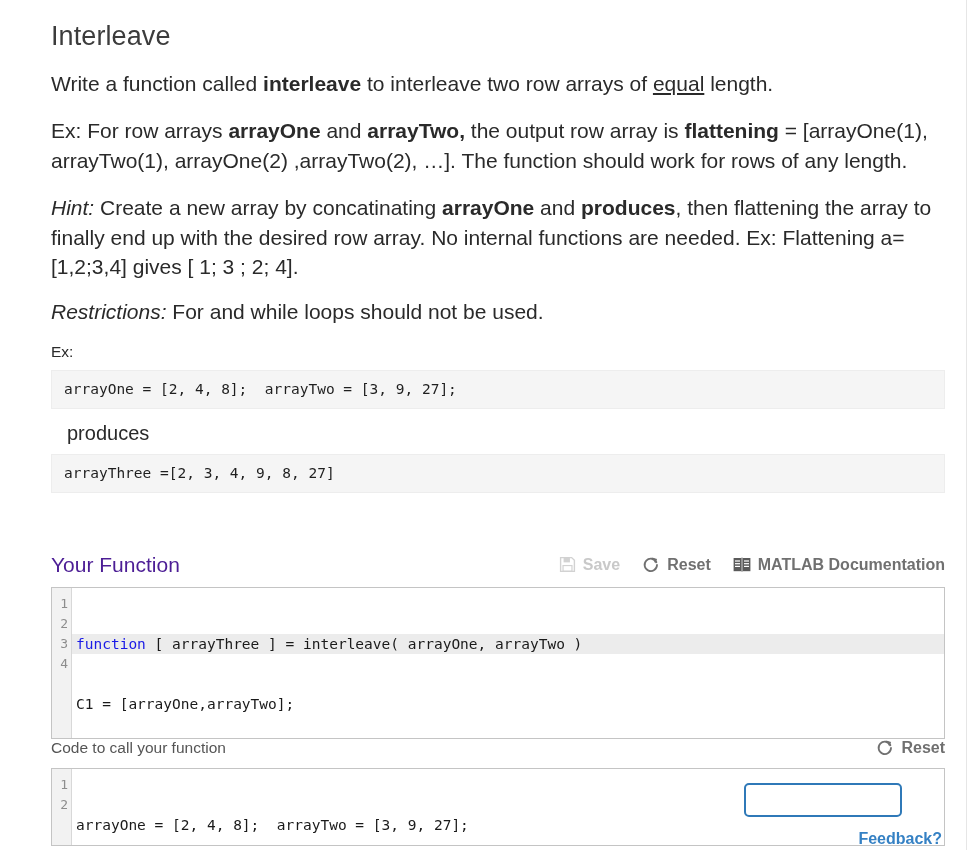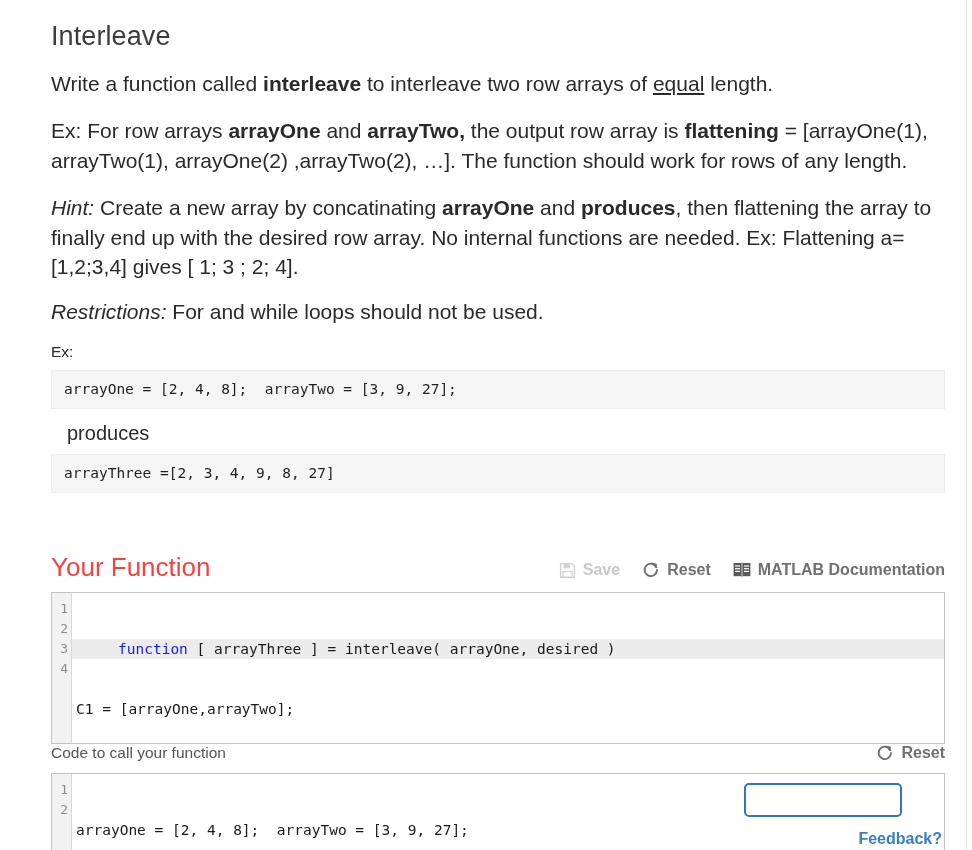--- a/index.html
+++ b/index.html
@@ -87,23 +87,23 @@
   }
 
   
   .section-head {
     display: flex;
     align-items: flex-end;
     justify-content: space-between;
     margin-top: 60px;
   }
   .section-title {
-    font-size: 26px;
+    font-size: 21px;
     font-weight: 400;
-    color: #ef4444;
+    color: #4c1d95;
     line-height: 1.1;
   }
   .tools {
     display: flex;
     align-items: center;
     gap: 22px;
     padding-bottom: 2px;
   }
   .tool {
     display: flex;
@@ -152,21 +152,21 @@
     padding-top: 6px;
     font-family: "DejaVu Sans Mono", monospace;
     font-size: 14.5px;
     line-height: 20px;
     color: #1a1a1a;
     white-space: pre;
     position: relative;
   }
   .code-line { padding-left: 4px; }
   .code-line.active { background: #ececec; }
-  .kw { color: #1a1ae6; margin-left: 42px; }
+  .kw { color: #1a1ae6; }
 
   
   .subsection-head {
     display: flex;
     align-items: center;
     justify-content: space-between;
   }
   .subsection-title {
     font-size: 15.5px;
     color: #555555;
@@ -274,21 +274,21 @@
   </div>
 
   <div class="editor main">
     <div class="gutter">
       <div>1</div>
       <div>2</div>
       <div>3</div>
       <div>4</div>
     </div>
     <div class="code-area">
-      <div class="code-line active"><span class="kw">function</span><span> [ arrayThree ] = interleave( arrayOne, desired )</span></div>
+      <div class="code-line active"><span class="kw">function</span><span> [ arrayThree ] = interleave( arrayOne, arrayTwo )</span></div>
       <div class="code-line">C1 = [arrayOne,arrayTwo];</div>
       
       
     </div>
   </div>
 
   <div class="subsection-head">
     <div class="subsection-title">Code to call your function</div>
     <div class="tool">
       <span class="icon">

